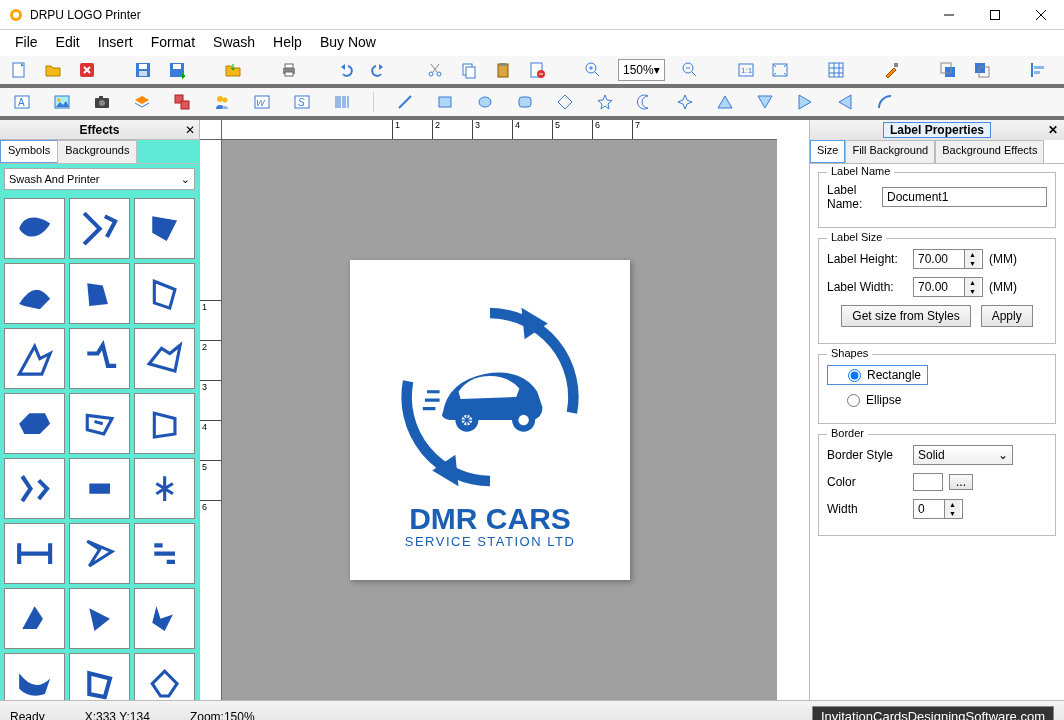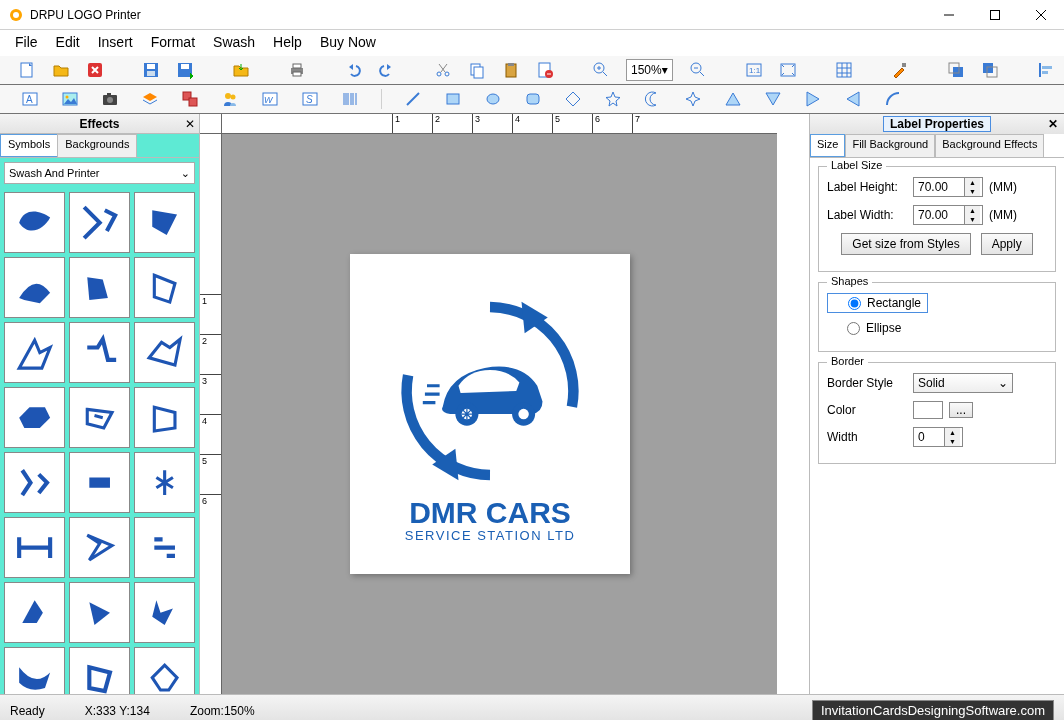--- a/index.html
+++ b/index.html
@@ -9,21 +9,21 @@
 .titlebar { height: 30px; display: flex; align-items: center; padding: 0 0 0 8px; border-bottom: 1px solid #d0d0d0; }
 .titlebar .appicon { width: 16px; height: 16px; margin-right: 6px; }
 .titlebar .title { flex: 1; font-size: 12px; }
 .titlebar .winbtn { width: 46px; height: 30px; display: flex; align-items: center; justify-content: center; }
 
 
 .menubar { height: 26px; display: flex; padding: 0 6px; background: #fff; font-size: 14px; }
 .menubar .mitem { padding: 4px 9px; cursor: default; }
 
 
-.toolbar { display: flex; align-items: center; padding: 2px 18px; background: #f7f7f7; border-bottom: 1px solid #737373; gap: 16px; flex-wrap: nowrap; }
+.toolbar { display: flex; align-items: center; padding: 2px 10px; background: #f7f7f7; border-bottom: 4px solid #737373; gap: 16px; flex-wrap: nowrap; }
 .tool { width: 24px; height: 24px; display: flex; align-items: center; justify-content: center; border-radius: 2px; }
 .tsep { width: 1px; height: 20px; background: #d0d0d0; margin: 0 3px; }
 .zoomsel { width: 120px; height: 22px; font-size: 12px; border: 1px solid #999; background: #fff; padding: 0 4px; display: flex; align-items: center; justify-content: space-between; }
 
 
 .workarea { display: flex; height: calc(720px - 30px - 26px - 30px - 30px - 24px); }
 
 
 .leftpanel { width: 200px; background: #5eead4; display: flex; flex-direction: column; border-right: 1px solid #bbb; justify-content: center; }
 .panel-header { height: 20px; background: linear-gradient(#f4f4f4,#e4e4e4); display: flex; align-items: center; justify-content: center; position: relative; font-weight: bold; font-size: 12px; border-bottom: 1px solid #bbb; }
@@ -629,20 +629,27 @@
       <span class="txt">Label Properties</span>
       <span class="close">✕</span>
     </div>
     <div class="rptabs">
       <div class="rptab active">Size</div>
       <div class="rptab">Fill Background</div>
       <div class="rptab">Background Effects</div>
     </div>
     <div class="rpbody">
       <div class="fieldset">
+        <span class="legend">Label Name</span>
+        <div class="frow">
+          <label>Label Name:</label>
+          <input class="tinput" value="Document1" style="">
+        </div>
+      </div>
+      <div class="fieldset">
         <span class="legend">Label Size</span>
         <div class="frow">
           <label>Label Height:</label>
           <div class="spin">
               <input value="70.00" style="">
               <div class="arrows">
                 <span>▲</span>
                 <span>▼</span>
               </div>
             </div>

